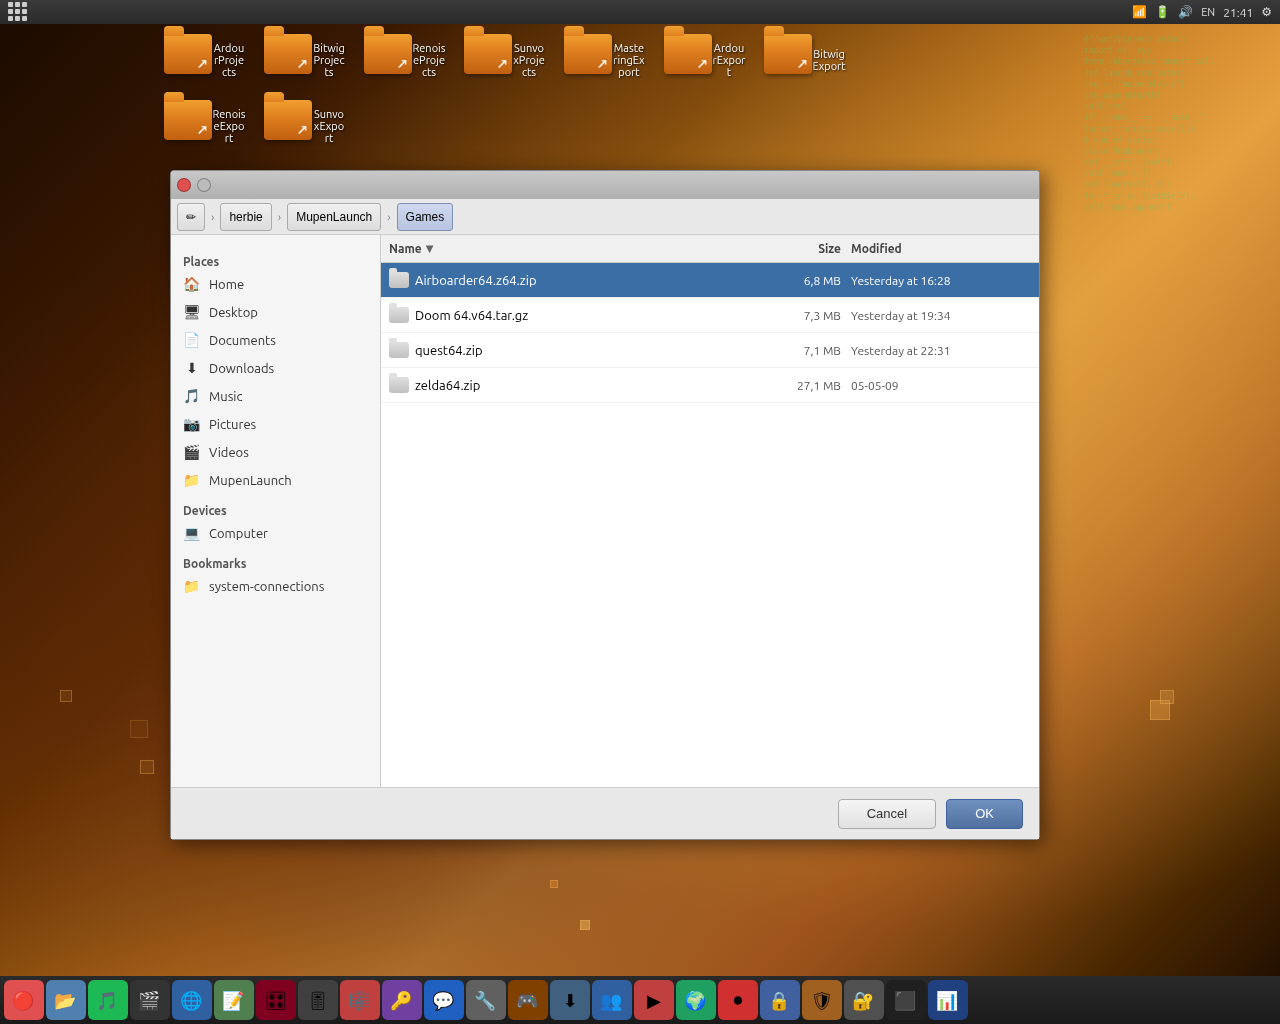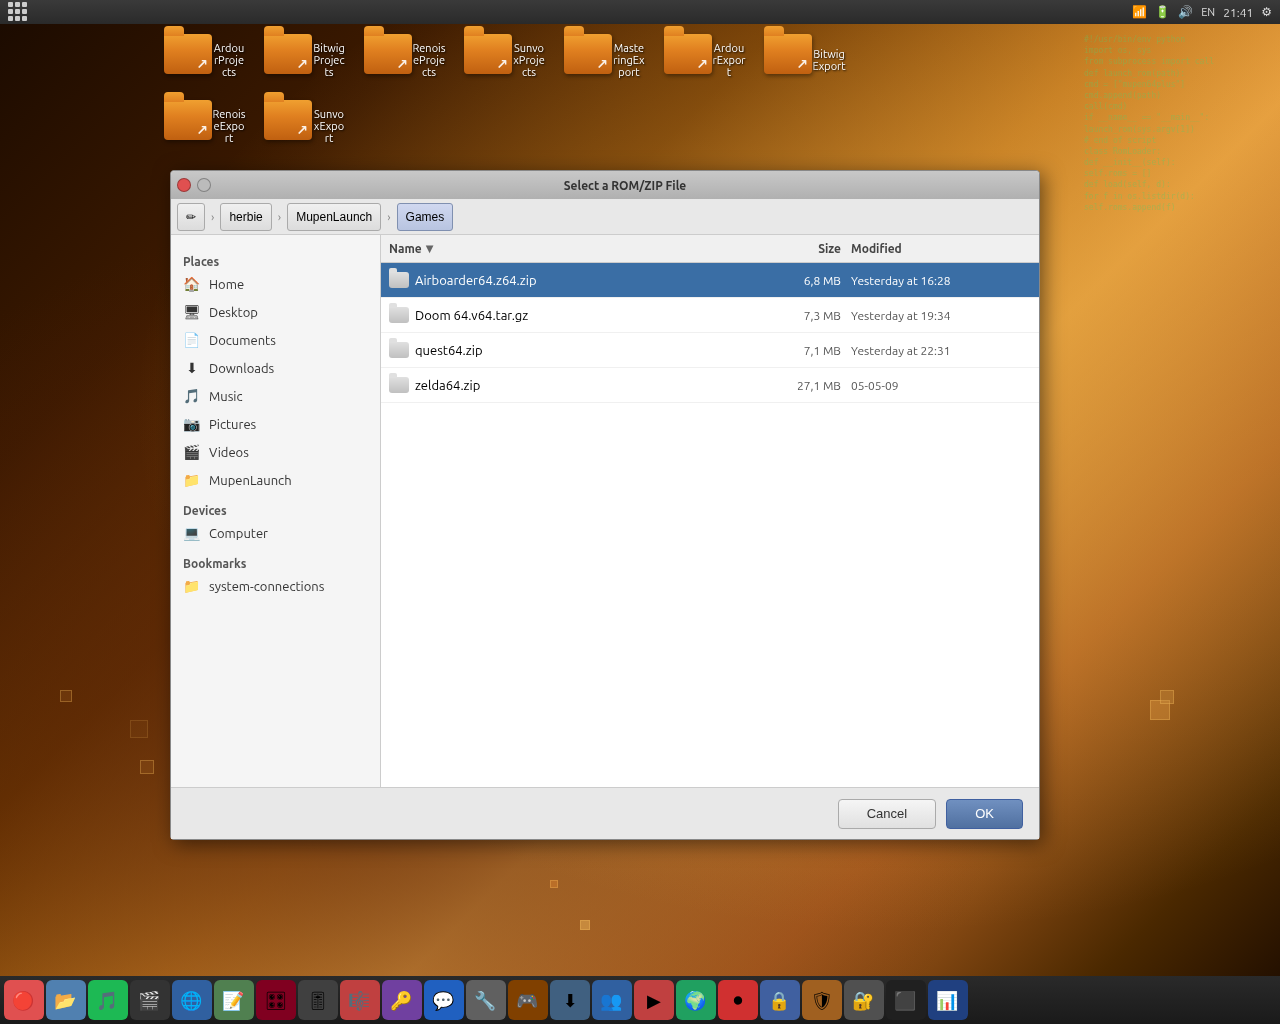--- a/index.html
+++ b/index.html
@@ -592,21 +592,20 @@
       <span class="time">21:41</span>
       <span style="font-size:12px;cursor:pointer">⚙</span>
     </div>
   </div>
 
   <div class="dialog">
 
     <div class="dialog-titlebar">
       <div class="title-btn close"></div>
       <div class="title-btn min"></div>
-      <div class="dialog-title">Select a ROM/ZIP File</div>
     </div>
 
     <div class="dialog-toolbar">
       <button class="toolbar-btn">
         <span>✏</span>
       </button>
       <span class="breadcrumb-separator">›</span>
       <button class="breadcrumb-btn">herbie</button>
       <span class="breadcrumb-separator">›</span>
       <button class="breadcrumb-btn">MupenLaunch</button>

